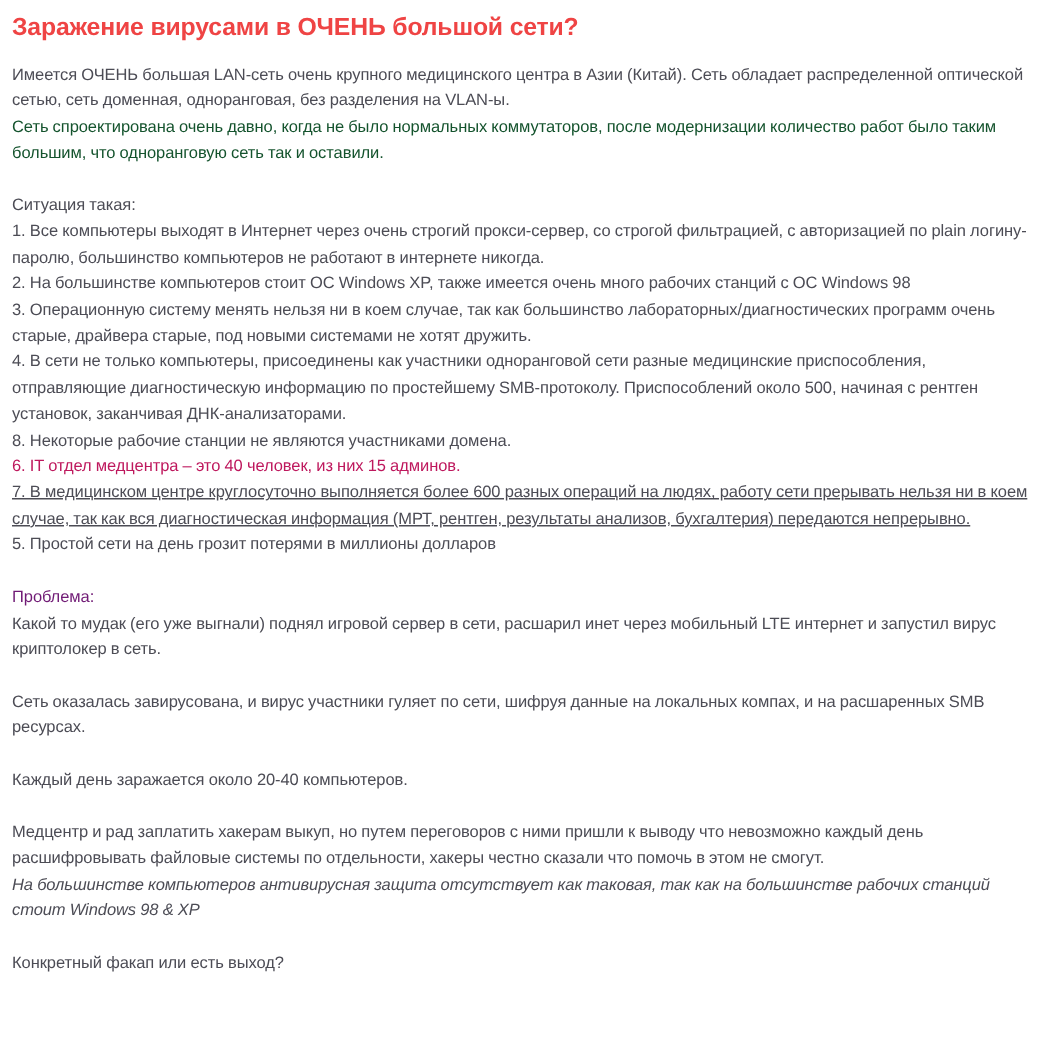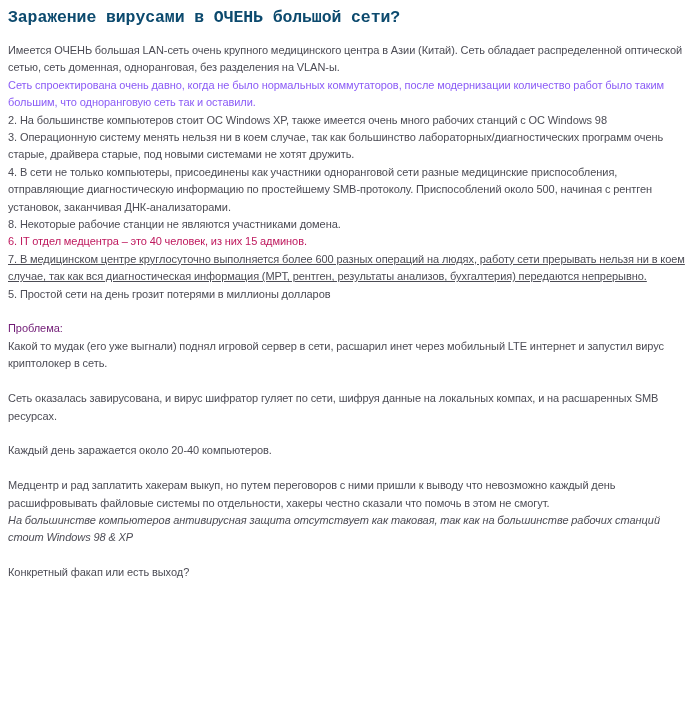--- a/index.html
+++ b/index.html
@@ -54,34 +54,36 @@
 
   .para.spaced-before {
     margin-top: 17.4px;
   }
 </style>
 </head>
 <body style="background: rgb(255, 255, 255);">
 
 <div class="page">
 
-  <h1 class="post-title" style="color: #0c4a6e; font-family: Liberation Mono, monospace;">Заражение вирусами в ОЧЕНЬ большой сети?</h1>
+  <h1 class="post-title" style="color: #ef4444;">Заражение вирусами в ОЧЕНЬ большой сети?</h1>
 
   <div class="post-body">
       <p class="para" style="color: rgb(76, 76, 85);">Имеется ОЧЕНЬ большая LAN-сеть очень крупного медицинского центра в Азии (Китай). Сеть обладает распределенной оптической сетью, сеть доменная, одноранговая, без разделения на VLAN-ы.</p>
-      <p class="para" style="color: #8b5cf6;">Сеть спроектирована очень давно, когда не было нормальных коммутаторов, после модернизации количество работ было таким большим, что одноранговую сеть так и оставили.</p>
+      <p class="para" style="color: #14532d;">Сеть спроектирована очень давно, когда не было нормальных коммутаторов, после модернизации количество работ было таким большим, что одноранговую сеть так и оставили.</p>
+      <p class="para spaced-before" style="color: rgb(76, 76, 85);">Ситуация такая:</p>
+      <p class="para" style="color: rgb(76, 76, 85);">1. Все компьютеры выходят в Интернет через очень строгий прокси-сервер, со строгой фильтрацией, с авторизацией по plain логину-паролю, большинство компьютеров не работают в интернете никогда.</p>
       <p class="para" style="color: rgb(76, 76, 85);">2. На большинстве компьютеров стоит ОС Windows XP, также имеется очень много рабочих станций с ОС Windows 98</p>
       <p class="para" style="color: rgb(76, 76, 85);">3. Операционную систему менять нельзя ни в коем случае, так как большинство лабораторных/диагностических программ очень старые, драйвера старые, под новыми системами не хотят дружить.</p>
       <p class="para" style="color: rgb(76, 76, 85);">4. В сети не только компьютеры, присоединены как участники одноранговой сети разные медицинские приспособления, отправляющие диагностическую информацию по простейшему SMB-протоколу. Приспособлений около 500, начиная с рентген установок, заканчивая ДНК-анализаторами.</p>
       <p class="para" style="color: rgb(76, 76, 85);">8. Некоторые рабочие станции не являются участниками домена.</p>
       <p class="para" style="color: #be185d;">6. IT отдел медцентра – это 40 человек, из них 15 админов.</p>
       <p class="para" style="color: rgb(76, 76, 85); text-decoration: underline;">7. В медицинском центре круглосуточно выполняется более 600 разных операций на людях, работу сети прерывать нельзя ни в коем случае, так как вся диагностическая информация (МРТ, рентген, результаты анализов, бухгалтерия) передаются непрерывно.</p>
       <p class="para" style="color: rgb(76, 76, 85);">5. Простой сети на день грозит потерями в миллионы долларов</p>
       <p class="para spaced-before" style="color: #701a75;">Проблема:</p>
       <p class="para" style="color: rgb(76, 76, 85);">Какой то мудак (его уже выгнали) поднял игровой сервер в сети, расшарил инет через мобильный LTE интернет и запустил вирус криптолокер в сеть.</p>
-      <p class="para spaced-before" style="color: rgb(76, 76, 85);">Сеть оказалась завирусована, и вирус шифратор гуляет по сети, шифруя данные на локальных компах, и на расшаренных SMB ресурсах.</p>
+      <p class="para spaced-before" style="color: rgb(76, 76, 85);">Сеть оказалась завирусована, и вирус участники гуляет по сети, шифруя данные на локальных компах, и на расшаренных SMB ресурсах.</p>
       <p class="para spaced-before" style="color: rgb(76, 76, 85);">Каждый день заражается около 20-40 компьютеров.</p>
       <p class="para spaced-before" style="color: rgb(76, 76, 85);">Медцентр и рад заплатить хакерам выкуп, но путем переговоров с ними пришли к выводу что невозможно каждый день расшифровывать файловые системы по отдельности, хакеры честно сказали что помочь в этом не смогут.</p>
       <p class="para" style="color: rgb(76, 76, 85); font-style: italic;">На большинстве компьютеров антивирусная защита отсутствует как таковая, так как на большинстве рабочих станций стоит Windows 98 &amp; XP</p>
       <p class="para spaced-before" style="color: rgb(76, 76, 85);">Конкретный факап или есть выход?</p>
     </div>
 
 </div>
 
 </body></html>

